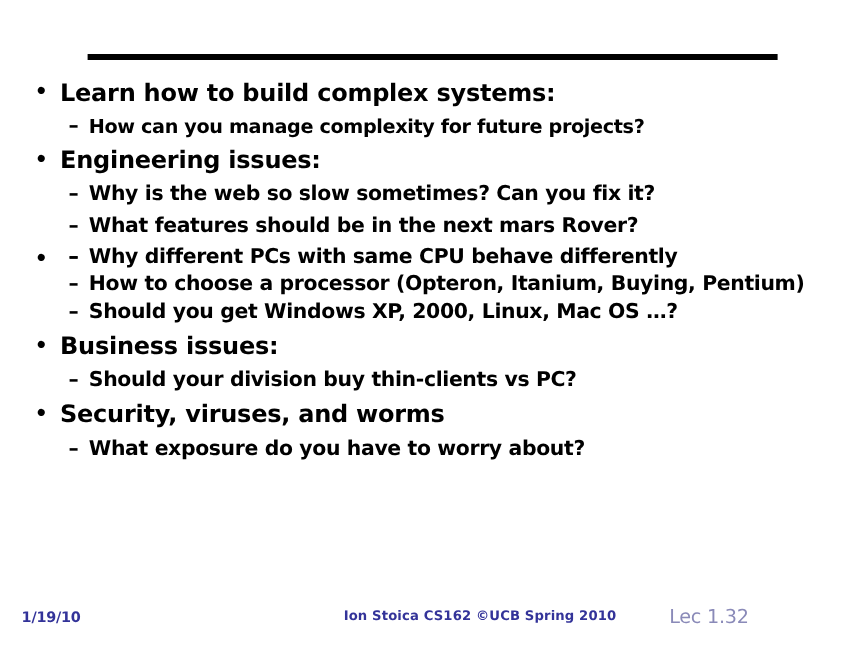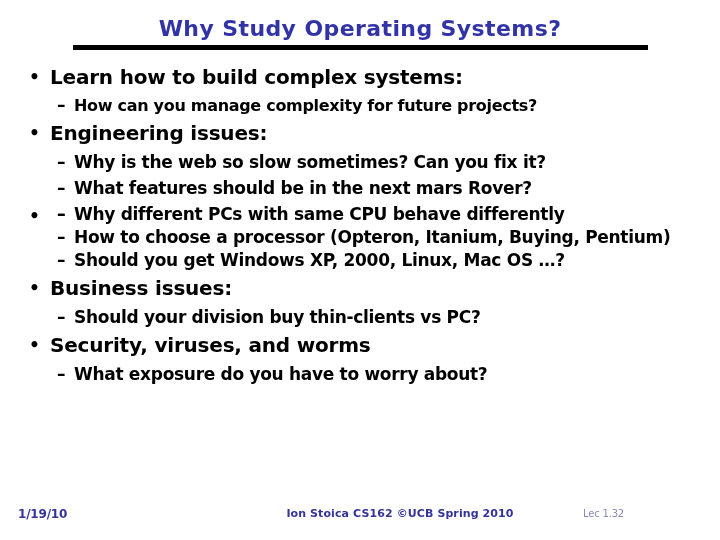--- a/index.html
+++ b/index.html
@@ -134,33 +134,32 @@
     letter-spacing: 0.1px;
     white-space: nowrap;
     padding-left: 40px;
   }
   #footer-page {
     position: absolute;
     right: 16px;
     top: 0;
     color: #8a8ab8;
     font-family: "DejaVu Sans", sans-serif;
-    font-size: 10px;
+    font-size: 16px;
     line-height: 16px;
     letter-spacing: -0.2px;
     white-space: nowrap;
     text-align: right;
   }
 </style>
 </head>
 <body>
 
 <div id="slide">
 
-  <div id="title">Why Study Operating Systems?</div>
 
   <div id="title-rule"></div>
 
   <div id="body">
 
     <div class="l1">
       <span class="mk">•</span>
       <span>Learn how to build complex systems:</span>
     </div>
     <div class="l2 sm">

